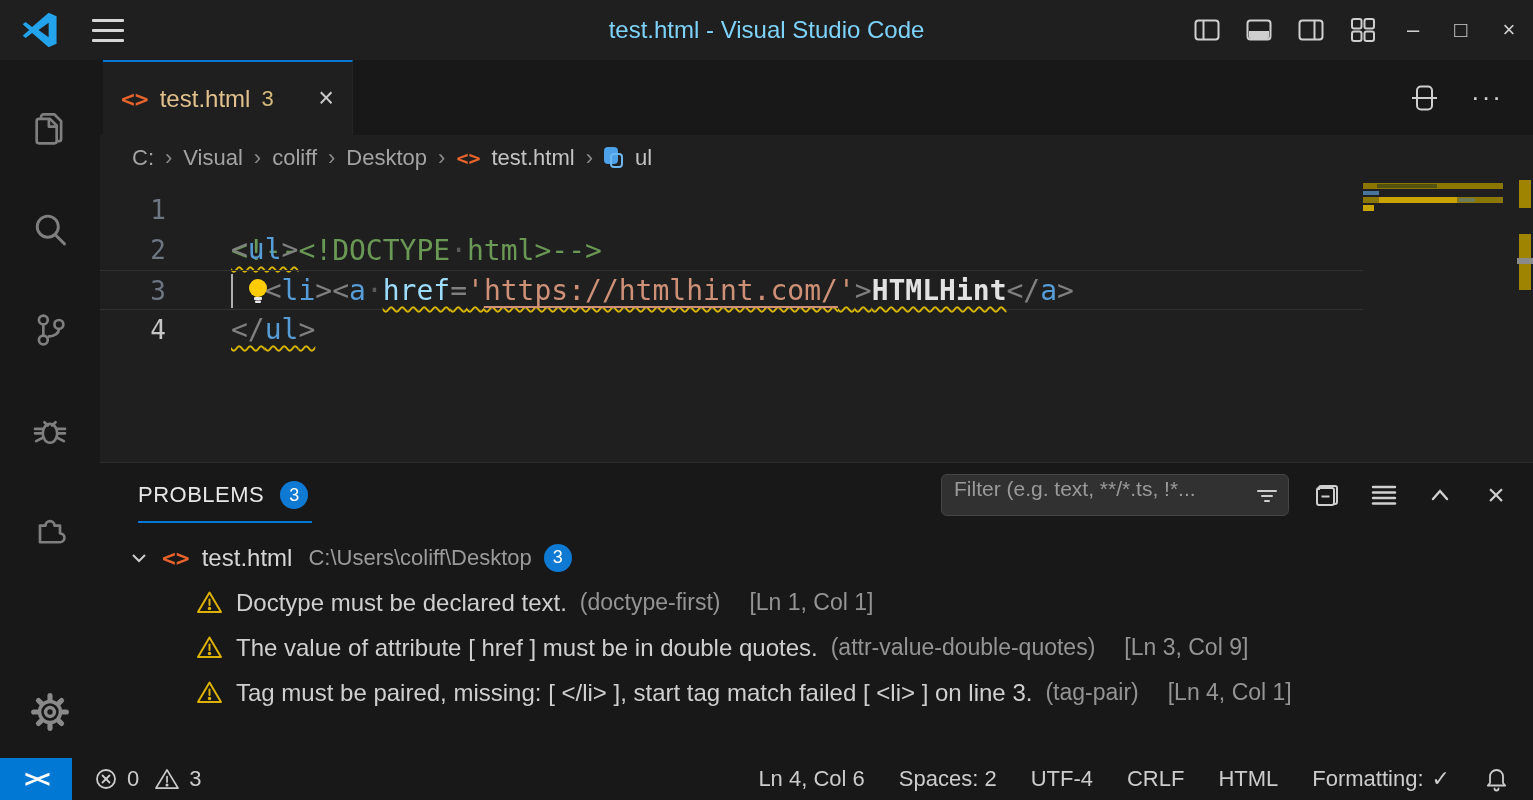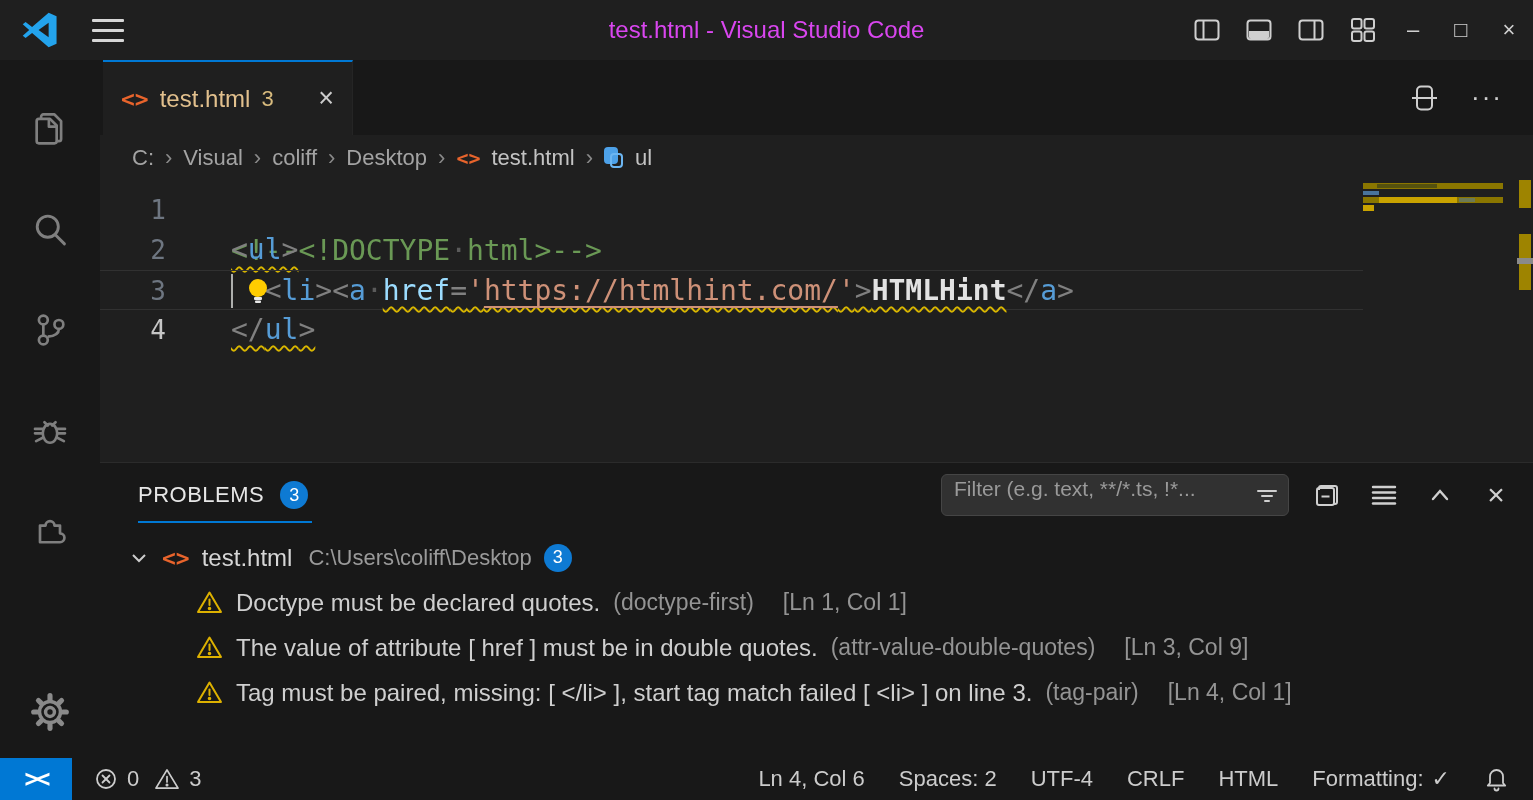--- a/index.html
+++ b/index.html
@@ -5,21 +5,21 @@
   * { margin:0; padding:0; box-sizing:border-box; }
   html,body { width:1533px; height:800px; overflow:hidden; background:#1f1f1f;
               font-family:"Liberation Sans", sans-serif; }
   svg { display:block; }
 
   
   .titlebar { height:60px; background:#1f1f1f; display:flex; align-items:center; position:relative; }
   .vscode-logo { margin-left:22px; }
   .menu-btn { margin-left:34px; display:flex; flex-direction:column; gap:7px; cursor:pointer; }
   .menu-btn div { width:32px; height:3px; background:#d6d6d6; border-radius:1px; }
-  .win-title { position:absolute; left:0; right:0; text-align:center; color:#d946ef; font-size:24px; pointer-events:none; }
+  .win-title { position:absolute; left:0; right:0; text-align:center; color:#7dd3fc; font-size:24px; pointer-events:none; }
   .tb-right { position:absolute; right:0; top:0; height:60px; display:flex; align-items:center; }
   .tb-icon { width:52px; height:60px; display:flex; align-items:center; justify-content:center; }
   .winctl { width:48px; height:60px; display:flex; align-items:center; justify-content:center; color:#d0d0d0; font-size:22px; }
 
   
   .main { display:flex; height:698px; }
   .activitybar { width:100px; background:#181818; display:flex; flex-direction:column; align-items:center; padding-top:20px; }
   .act-item { width:100px; height:100px; display:flex; align-items:center; justify-content:center; }
   .act-spacer { flex:1; }
 
@@ -353,21 +353,21 @@
         </div>
 
         <div class="problem-row">
           <span>
             <svg width="27" height="25" viewBox="0 0 27 25" fill="none" stroke="#ddb100" stroke-width="2" stroke-linejoin="round">
               <path d="M13.5 2.5 L25 22 H2 Z"></path>
                 <line x1="13.5" y1="9.5" x2="13.5" y2="15" stroke-linecap="round"></line>
                 <circle cx="13.5" cy="18.5" r="0.8" fill="#ddb100"></circle>
             </svg>
           </span>
-          <span class="p-msg">Doctype must be declared quotes.</span>
+          <span class="p-msg">Doctype must be declared text.</span>
           <span class="p-code">(doctype-first)</span>
           <span class="p-loc">[Ln 1, Col 1]</span>
         </div>
         <div class="problem-row">
           <span>
             <svg width="27" height="25" viewBox="0 0 27 25" fill="none" stroke="#ddb100" stroke-width="2" stroke-linejoin="round">
               <path d="M13.5 2.5 L25 22 H2 Z"></path>
                 <line x1="13.5" y1="9.5" x2="13.5" y2="15" stroke-linecap="round"></line>
                 <circle cx="13.5" cy="18.5" r="0.8" fill="#ddb100"></circle>
             </svg>

